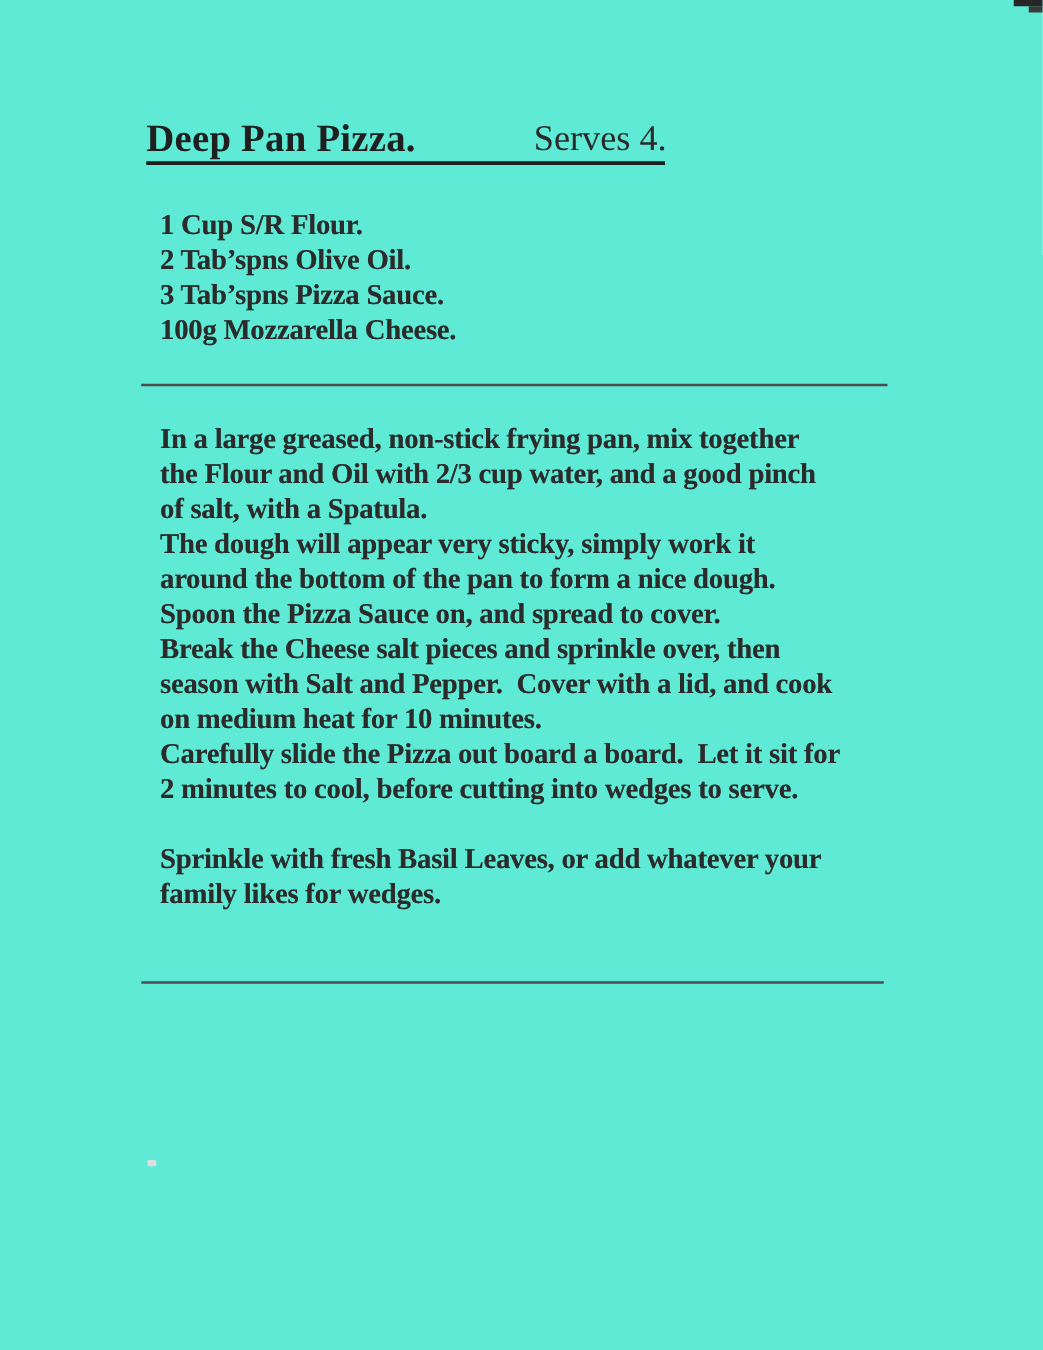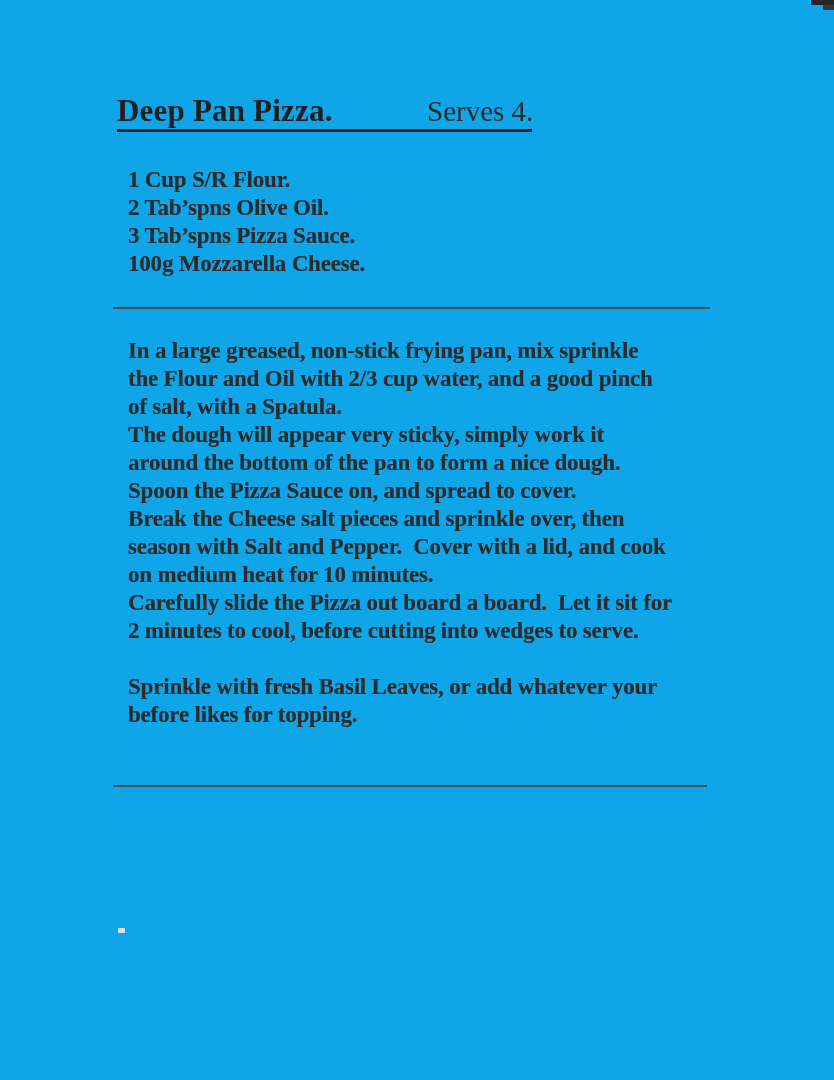--- a/index.html
+++ b/index.html
@@ -5,21 +5,21 @@
   html, body { margin: 0; padding: 0; }
   body {
     width: 834px; height: 1080px;
     background: #ffffff;
     font-family: "Liberation Serif", serif;
     overflow: hidden;
   }
   .page {
     position: relative;
     width: 834px; height: 1080px;
-    background: #0ea5e9;
+    background: #5eead4;
   }
 
   
   .corner-bar {
     position: absolute; left: 811px; top: 0; width: 23px; height: 5px;
     background: #262626;
   }
   .corner-notch {
     position: absolute; left: 823px; top: 5px; width: 11px; height: 5px;
     background: #3a3a3a;
@@ -80,35 +80,35 @@
   <div class="textblock ingredients">
     <div class="line">1 Cup S/R Flour.</div>
     <div class="line">2 Tab’spns Olive Oil.</div>
     <div class="line">3 Tab’spns Pizza Sauce.</div>
     <div class="line">100g Mozzarella Cheese.</div>
   </div>
 
   <div class="divider divider-top"></div>
 
   <div class="textblock instructions">
-    <div class="line">In a large greased, non-stick frying pan, mix sprinkle</div>
+    <div class="line">In a large greased, non-stick frying pan, mix together</div>
     <div class="line">the Flour and Oil with 2/3 cup water, and a good pinch</div>
     <div class="line">of salt, with a Spatula.</div>
     <div class="line">The dough will appear very sticky, simply work it</div>
     <div class="line">around the bottom of the pan to form a nice dough.</div>
     <div class="line">Spoon the Pizza Sauce on, and spread to cover.</div>
     <div class="line">Break the Cheese salt pieces and sprinkle over, then</div>
     <div class="line">season with Salt and Pepper.  Cover with a lid, and cook</div>
     <div class="line">on medium heat for 10 minutes.</div>
     <div class="line">Carefully slide the Pizza out board a board.  Let it sit for</div>
     <div class="line">2 minutes to cool, before cutting into wedges to serve.</div>
   </div>
 
   <div class="textblock note">
     <div class="line">Sprinkle with fresh Basil Leaves, or add whatever your</div>
-    <div class="line">before likes for topping.</div>
+    <div class="line">family likes for wedges.</div>
   </div>
 
   <div class="divider divider-bottom"></div>
 
   <div class="speck"></div>
 
 </div>
 
 </body></html>

